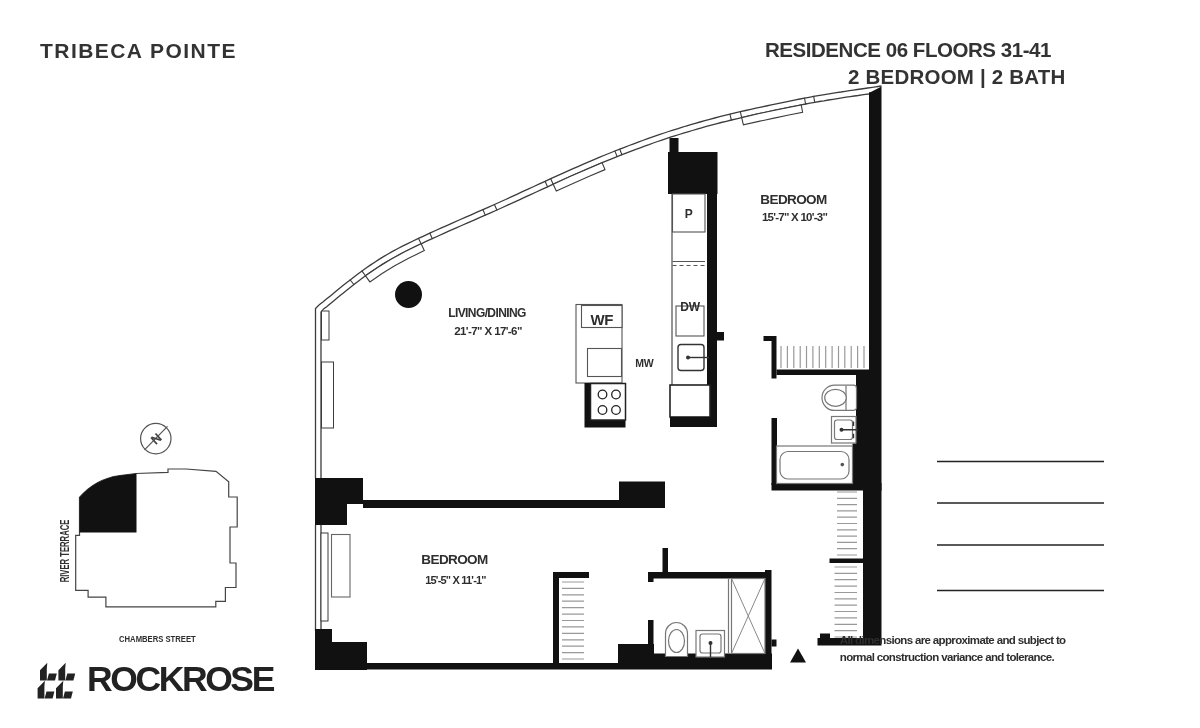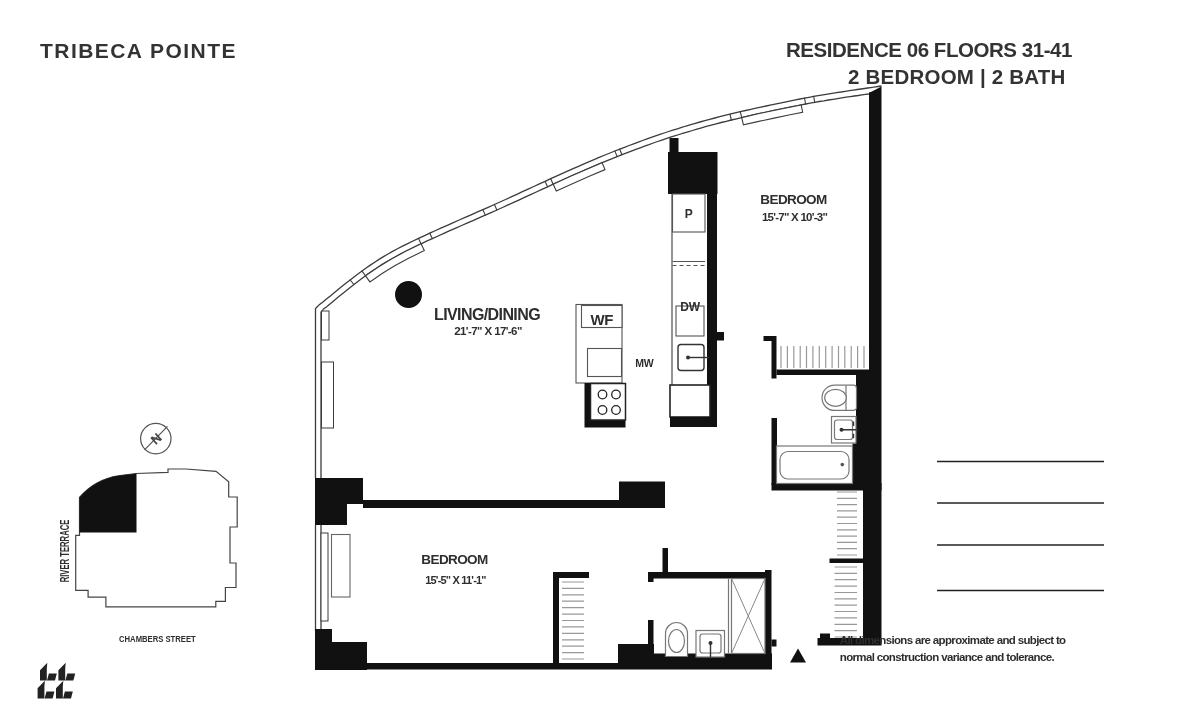--- a/index.html
+++ b/index.html
@@ -4,21 +4,21 @@
 html,body{margin:0;padding:0;background:#fff;}
 #page{position:relative;width:1104px;height:728px;background:#fff;overflow:hidden;
  font-family:"Liberation Sans",sans-serif;}
 .t{position:absolute;white-space:nowrap;color:#333;font-weight:bold;}
 </style></head>
 <body>
 <div id="page">
 
 <div class="t" style="left:40px;top:38.9px;font-size:21px;letter-spacing:1.45px;">TRIBECA POINTE</div>
 
-<div class="t" style="right:32px;top:37.6px;font-size:20.5px;letter-spacing:-0.45px;">RESIDENCE 06 FLOORS 31-41</div>
+<div class="t" style="right:53px;top:37.6px;font-size:20.5px;letter-spacing:-0.45px;">RESIDENCE 06 FLOORS 31-41</div>
 
 <div class="t" style="right:38.5px;top:64.6px;font-size:20.5px;letter-spacing:0.2px;margin-left:48px;">2 BEDROOM | 2 BATH</div>
 
 <svg width="1200" height="728" viewBox="0 0 1200 728" style="position:absolute;left:0;top:0;">
 
 <g fill="none" stroke="#3c3c3c" stroke-width="1.3">
 <path d="M319.0,305.0 320.8,303.6 322.9,302.0 325.2,300.1 327.7,298.1 330.4,295.9 333.3,293.5 336.3,291.0 339.6,288.3 343.0,285.6 346.5,282.8 350.2,279.9 354.0,276.9 357.9,274.0 362.0,271.0 366.1,268.0 370.3,265.1 374.7,262.2 379.0,259.4 383.5,256.6 388.0,254.0 392.6,251.4 397.5,248.8 402.5,246.2 407.7,243.6 413.0,241.0 418.5,238.4 424.1,235.8 429.8,233.1 435.6,230.5 441.4,227.9 447.3,225.3 453.3,222.6 459.2,220.0 465.2,217.4 471.1,214.8 477.0,212.2 482.9,209.6 488.7,207.1 494.4,204.5 500.0,202.0 505.6,199.5 511.2,196.9 516.8,194.3 522.4,191.7 528.1,189.1 533.8,186.5 539.4,183.9 545.1,181.3 550.7,178.7 556.4,176.2 562.0,173.7 567.5,171.2 573.1,168.7 578.5,166.3 584.0,163.9 589.3,161.6 594.6,159.3 599.8,157.2 605.0,155.0 610.0,153.0 614.9,151.0 619.8,149.1 624.5,147.3 629.1,145.5 633.7,143.8 638.2,142.1 642.6,140.5 647.0,138.9 651.3,137.4 655.6,135.9 659.9,134.4 664.2,133.0 668.6,131.5 672.9,130.1 677.3,128.8 681.7,127.4 686.1,126.0 690.7,124.7 695.3,123.3 700.0,122.0 704.8,120.7 709.7,119.3 714.7,118.0 719.7,116.7 724.8,115.4 730.0,114.2 735.1,112.9 740.3,111.7 745.5,110.5 750.8,109.3 755.9,108.2 761.1,107.1 766.2,106.0 771.3,104.9 776.3,103.8 781.2,102.8 786.1,101.8 790.8,100.8 795.5,99.9 800.0,99.0 804.5,98.1 809.0,97.3 813.6,96.4 818.3,95.6 822.9,94.8 827.5,94.1 832.0,93.4 836.5,92.6 840.9,92.0 845.2,91.3 849.4,90.7 853.5,90.1 857.3,89.5 861.0,89.0 864.5,88.5 867.7,88.0 870.7,87.6 873.5,87.2 875.9,86.8 878.0,86.5 L881.5,86"></path>
 <path d="M322.6,309.8 324.5,308.3 326.7,306.7 329.0,304.8 331.5,302.7 334.2,300.5 337.1,298.1 340.1,295.6 343.4,293.0 346.7,290.3 350.2,287.5 353.9,284.6 357.6,281.7 361.5,278.8 365.5,275.8 369.6,272.9 373.7,270.0 378.0,267.2 382.2,264.4 386.6,261.8 391.0,259.2 395.5,256.7 400.3,254.1 405.2,251.6 410.3,249.0 415.6,246.4 421.1,243.8 426.6,241.2 432.3,238.6 438.1,236.0 443.9,233.4 449.8,230.7 455.7,228.1 461.6,225.5 467.6,222.9 473.5,220.3 479.5,217.7 485.3,215.1 491.1,212.6 496.9,210.0 502.5,207.5 508.1,204.9 513.7,202.4 519.3,199.8 525.0,197.2 530.6,194.6 536.3,192.0 541.9,189.4 547.6,186.8 553.2,184.2 558.9,181.7 564.4,179.1 570.0,176.6 575.5,174.2 580.9,171.8 586.3,169.4 591.7,167.1 596.9,164.9 602.1,162.7 607.2,160.6 612.2,158.6 617.1,156.6 622.0,154.7 626.7,152.9 631.3,151.1 635.8,149.4 640.2,147.8 644.6,146.1 649.0,144.6 653.3,143.0 657.6,141.5 661.9,140.1 666.1,138.7 670.4,137.2 674.7,135.9 679.1,134.5 683.4,133.1 687.9,131.8 692.4,130.5 697.0,129.1 701.6,127.8 706.4,126.4 711.2,125.1 716.2,123.8 721.2,122.5 726.3,121.3 731.4,120.0 736.5,118.8 741.7,117.6 746.9,116.4 752.1,115.2 757.2,114.0 762.4,112.9 767.5,111.8 772.5,110.7 777.5,109.7 782.5,108.7 787.3,107.7 792.0,106.7 796.7,105.8 801.2,104.9 805.6,104.0 810.1,103.2 814.7,102.3 819.3,101.5 823.9,100.8 828.4,100.0 833.0,99.3 837.5,98.6 841.8,97.9 846.1,97.2 850.3,96.6 854.3,96.0 858.2,95.5 861.9,94.9 865.4,94.4 868.6,94.0 871.6,93.5 874.3,93.1 876.8,92.8 878.9,92.4 L869,93"></path>
 </g>
 
@@ -211,34 +211,35 @@
 </g>
 
 <g stroke="#222" stroke-width="1.3">
 <path d="M937,461.5 L1162,461.5"></path>
 <path d="M937,503 L1162,503"></path>
 <path d="M937,545 L1162,545"></path>
 <path d="M937,590.5 L1162,590.5"></path>
 </g>
 </svg>
 
-<div class="t" style="left:487px;top:305.9px;font-size:16px;letter-spacing:-0.6px;color:#2e2e2e;transform:translateX(-50%);">LIVING/DINING</div>
+<div class="t" style="left:487px;top:305.9px;font-size:12px;letter-spacing:-0.6px;color:#2e2e2e;transform:translateX(-50%);">LIVING/DINING</div>
 <div class="t" style="left:488px;top:325px;font-size:11.5px;letter-spacing:-0.6px;color:#2e2e2e;transform:translateX(-50%);">21'-7" X 17'-6"</div>
 
 <div class="t" style="left:793.5px;top:192.2px;font-size:13.5px;letter-spacing:-0.6px;color:#2e2e2e;transform:translateX(-50%);">BEDROOM</div>
 <div class="t" style="left:794.5px;top:211.4px;font-size:11.5px;letter-spacing:-0.75px;color:#2e2e2e;transform:translateX(-50%);">15'-7" X 10'-3"</div>
 
 <div class="t" style="left:454.5px;top:552.2px;font-size:13.5px;letter-spacing:-0.6px;color:#2e2e2e;transform:translateX(-50%);">BEDROOM</div>
 <div class="t" style="left:455.5px;top:573.7px;font-size:11px;letter-spacing:-0.8px;color:#2e2e2e;transform:translateX(-50%);">15'-5" X 11'-1"</div>
 
 <div class="t" style="left:688.8px;top:206.5px;font-size:12px;color:#2e2e2e;transform:translateX(-50%);">P</div>
 <div class="t" style="left:601.8px;top:310.5px;font-size:15px;letter-spacing:-0.3px;color:#2e2e2e;transform:translateX(-50%);">WF</div>
 <div class="t" style="left:604.3px;top:356.5px;font-size:10.5px;letter-spacing:-0.3px;color:#2e2e2e;transform:translateX(-50%);margin-left:40px;">MW</div>
 <div class="t" style="left:690px;top:300px;font-size:12px;letter-spacing:-0.3px;color:#2e2e2e;transform:translateX(-50%);">DW</div>
 
 <div class="t" style="left:64.5px;top:550.7px;font-size:12px;color:#2e2e2e;transform:translate(-50%,-50%) rotate(-90deg) scaleX(0.64);">RIVER TERRACE</div>
 
 <div class="t" style="left:118.5px;top:633.2px;font-size:9.6px;color:#2e2e2e;transform:scaleX(0.8);transform-origin:left top;">CHAMBERS STREET</div>
 
+<div class="t" style="left:87px;top:658.5px;font-size:35.5px;color:#222;letter-spacing:-2.4px;">ROCKROSE</div>
 
 <div class="t" style="right:38.5px;top:632px;font-size:11.5px;letter-spacing:-0.65px;color:#2e2e2e;text-align:left;line-height:17px;">All dimensions are approximate and subject to<br>normal construction variance and tolerance.</div>
 
 <div class="t" style="left:1136px;top:695.5px;font-size:4.6px;color:#111;text-align:center;letter-spacing:0.3px;transform:translateX(-50%);line-height:5.6px;">EQUAL HOUSING<br>OPPORTUNITY</div>
 </div>
 </body></html>

